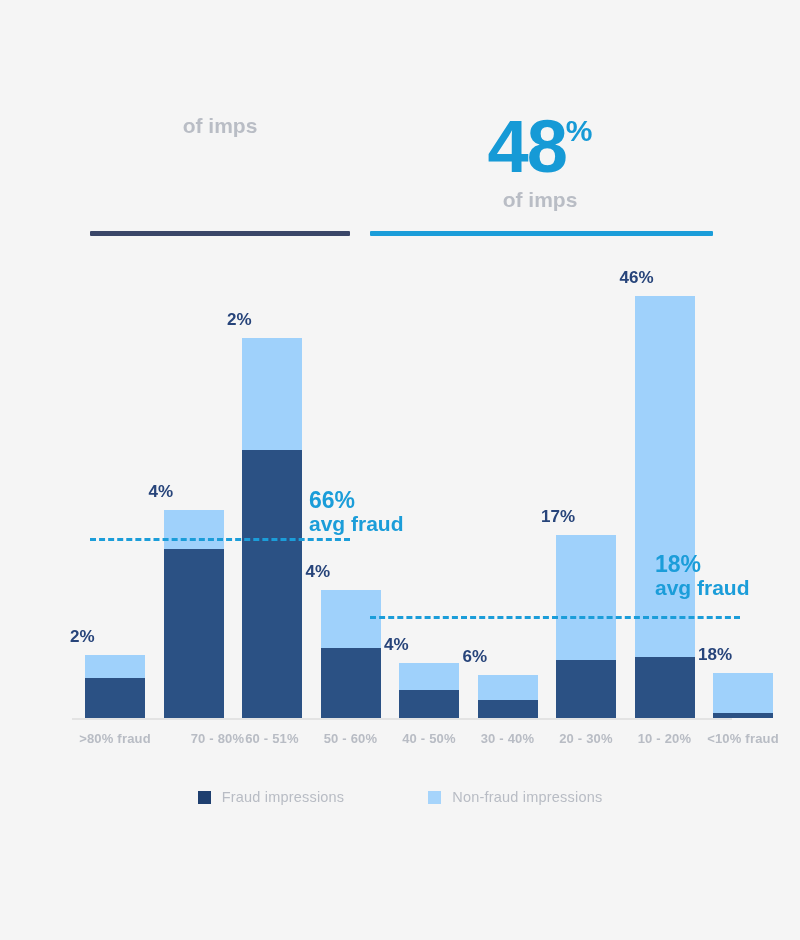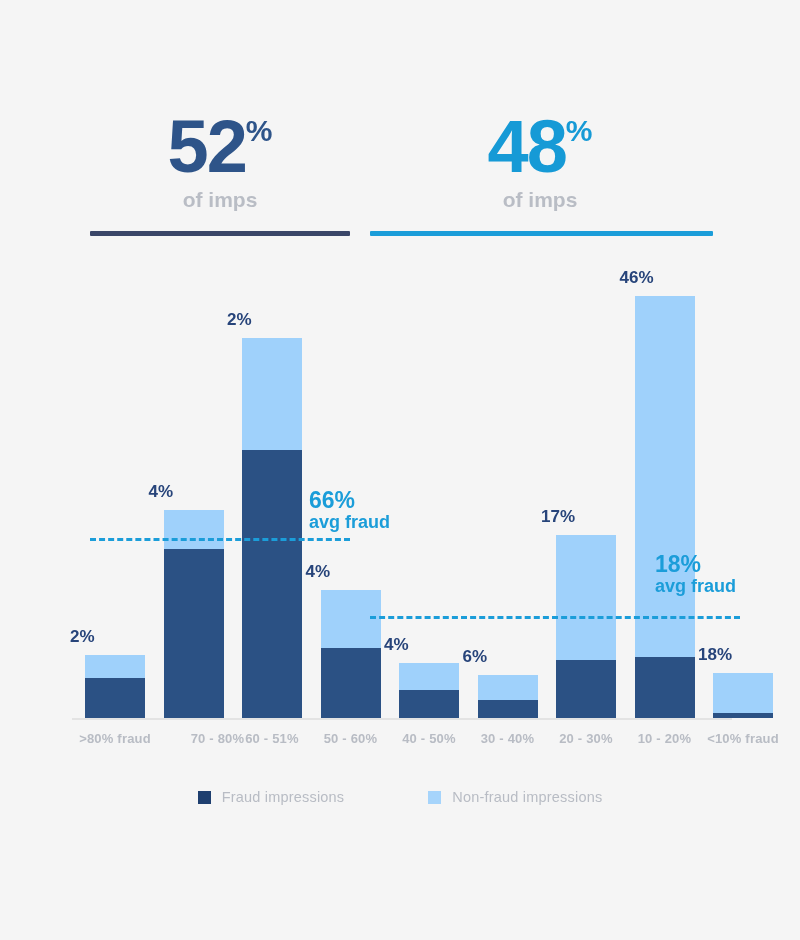--- a/index.html
+++ b/index.html
@@ -47,21 +47,21 @@
   }
 
   
   .avg-line{
     position:absolute;height:0;border-top:3px dashed #1b9dd9;
   }
   .avg-line-left{left:90px;top:538px;width:260px;}
   .avg-line-right{left:370px;top:616px;width:370px;}
   .avg-callout{position:absolute;color:#1b9dd9;font-weight:bold;line-height:1.08;}
   .avg-callout .avg-pct{font-size:23px;display:block;}
-  .avg-callout .avg-txt{font-size:18px;display:block;}
+  .avg-callout .avg-txt{font-size:21px;display:block;}
   .avg-callout-left{left:293px;top:488px;margin-left:16px;}
   .avg-callout-right{left:655px;top:552px;}
 
   
   .legend{position:absolute;top:789px;left:0;width:800px;text-align:center;font-size:0;}
   .legend-item{display:inline-block;vertical-align:middle;margin:0 42px;font-size:0;}
   .legend-swatch{display:inline-block;width:13px;height:13px;vertical-align:middle;margin-right:11px;}
   .legend-swatch.fraud{background:#1e3f6f;}
   .legend-swatch.nonfraud{background:#a6d4fb;}
   .legend-text{display:inline-block;vertical-align:middle;font-size:14.5px;color:#b8bcc4;font-weight:normal;letter-spacing:.2px;}
@@ -72,23 +72,20 @@
   .brand-name{font-size:30px;font-weight:bold;color:#009fdf;letter-spacing:-0.5px;line-height:1;}
 </style>
 </head>
 <body>
 
 <div class="infographic">
 
   <div class="header-row">
 
     <div class="summary summary-left">
-      <div class="big-stat">
-        <span class="big-num">52</span><span class="big-pct">%</span>
-      </div>
       <div class="sub-label">of imps</div>
     </div>
 
     <div class="summary summary-right">
       <div class="big-stat">
         <span class="big-num">48</span><span class="big-pct">%</span>
       </div>
       <div class="sub-label">of imps</div>
     </div>
 

